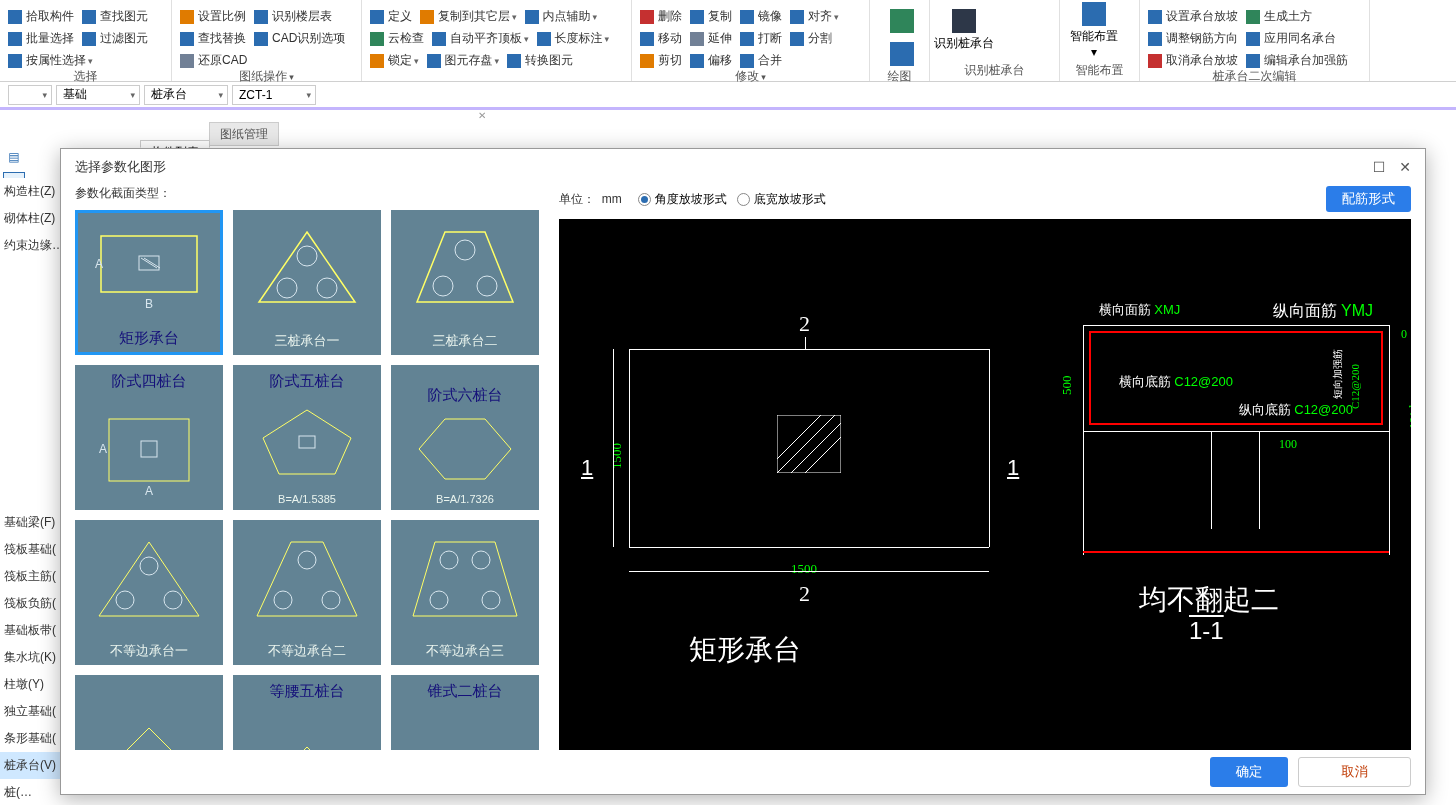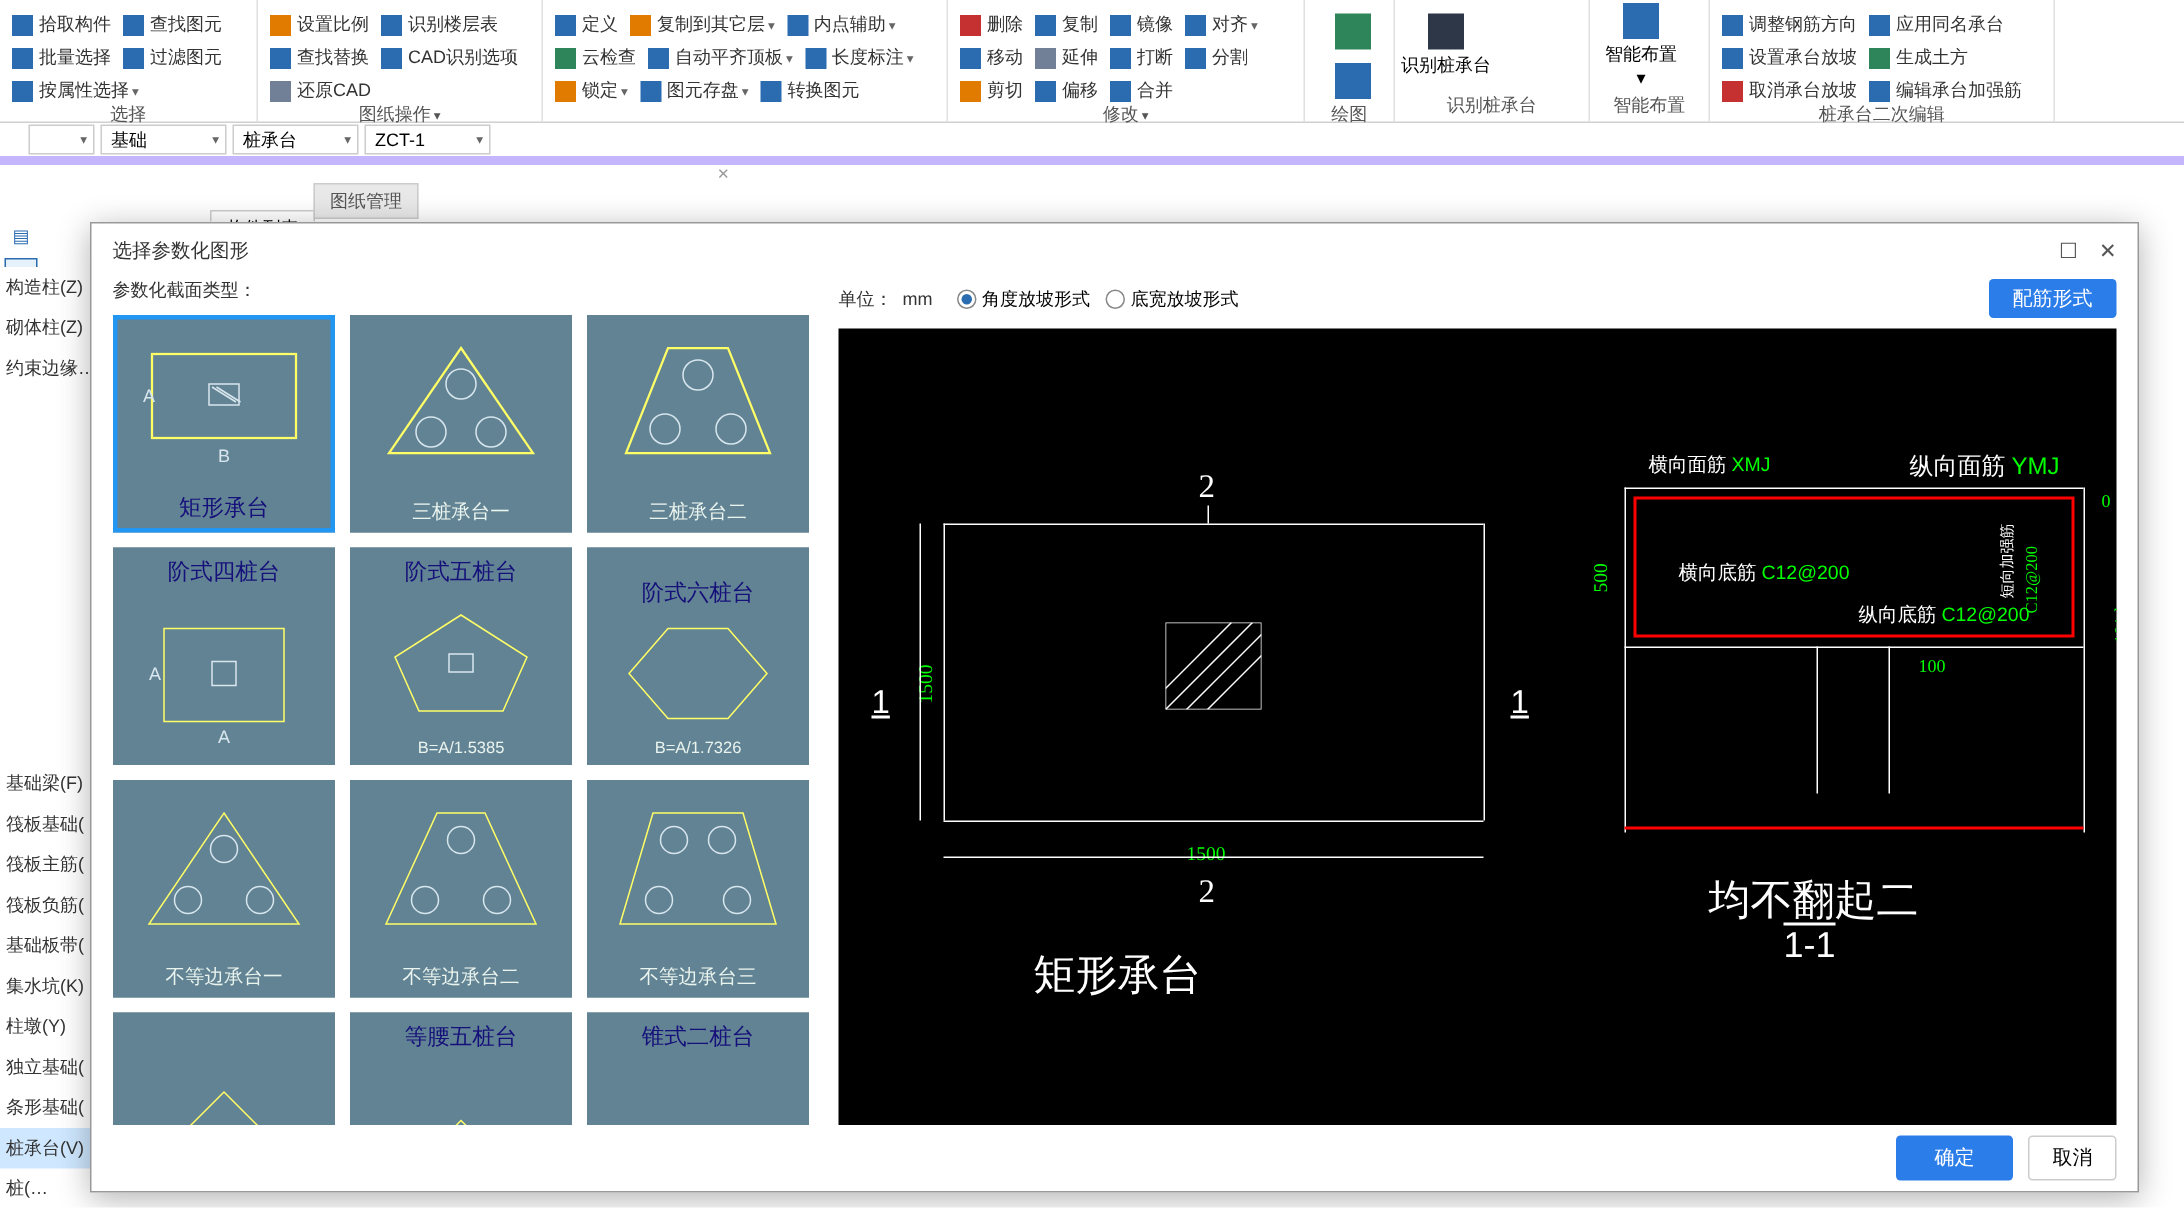--- a/index.html
+++ b/index.html
@@ -19,21 +19,21 @@
     .big-btn-stack .ico { width: 24px; height: 24px; margin-bottom: 2px; }
     
     .ico-blue { background: #2b6cb0; }
     .ico-orange { background: #e07b00; }
     .ico-green { background: #2f855a; }
     .ico-red { background: #c53030; }
     .ico-gray { background: #718096; }
     .ico-dark { background: #2d3748; }
     
     
-    .subnav { display: flex; align-items: center; height: 28px; border-bottom: 6px solid #c4b5fd; padding-left: 19px; text-align: center; }
+    .subnav { display: flex; align-items: center; height: 28px; border-bottom: 3px solid #c4b5fd; padding-left: 8px; text-align: center; }
     .combo { height: 20px; border: 1px solid #ccc; padding: 0 18px 0 6px; margin-right: 4px; position: relative; display: flex; align-items: center; min-width: 60px; background: #fff; }
     .combo::after { content: "▾"; position: absolute; right: 4px; font-size: 9px; color: #666; }
     
     
     .leftcol { position: absolute; left: 0; top: 144px; width: 28px; height: calc(100% - 144px); background: #fff; display: flex; flex-direction: column; align-items: center; }
     .leftcol-btn { width: 22px; height: 22px; margin: 2px 0; border: 1px solid transparent; display: flex; align-items: center; justify-content: center; color: #2b6cb0; cursor: pointer; }
     .leftcol-btn.active { border: 1px solid #2b6cb0; background: #e5f1fb; }
     
     
     .sidebar { position: absolute; left: 0; top: 178px; width: 60px; background: #fff; }
@@ -66,21 +66,21 @@
     .modal-right-header { display: flex; align-items: center; height: 28px; gap: 10px; }
     .radio-lbl { display: flex; align-items: center; gap: 4px; cursor: pointer; }
     .radio-dot { width: 13px; height: 13px; border: 1px solid #888; border-radius: 50%; display: flex; align-items: center; justify-content: center; }
     .radio-dot.on::after { content: ""; width: 7px; height: 7px; background: #2b6cb0; border-radius: 50%; }
     .unit-lbl { color: #333; margin-right: 6px; }
     .btn-primary { background: #2b7de9; color: #fff; border: none; padding: 4px 16px; border-radius: 3px; cursor: pointer; margin-left: auto; }
     .viewport { flex: 1; background: #000; margin-top: 6px; position: relative; overflow: hidden; }
     
     .modal-footer { height: 44px; display: flex; align-items: center; justify-content: flex-end; padding: 0 14px; gap: 10px; }
     .btn-ok { background: #2b7de9; color: #fff; border: none; padding: 6px 26px; border-radius: 3px; cursor: pointer; }
-    .btn-cancel { background: #fff; color: #000000; border: 1px solid #ccc; padding: 5px 15px; border-radius: 3px; cursor: pointer; }
+    .btn-cancel { background: #fff; color: #c2410c; border: 1px solid #ccc; padding: 5px 42px; border-radius: 3px; cursor: pointer; }
     
     
     .vp-text { position: absolute; color: #fff; font-family: "SimSun", serif; }
     .vp-line-h { position: absolute; height: 1px; background: #fff; }
     .vp-line-v { position: absolute; width: 1px; background: #fff; }
     .vp-green { color: #00ff00; }
     .vp-red-box { position: absolute; border: 2px solid #ff0000; }
     .rot90 { transform: rotate(-90deg); transform-origin: left top; }
   </style>
 </head>
@@ -290,35 +290,35 @@
       <span class="caret">▾</span>
     </div>
     <div class="ribbon-group-label">智能布置</div>
   </div>
 
   <div class="ribbon-group" style="width:230px">
     <div class="ribbon-items">
       <div class="ribbon-row">
         <div class="ribbon-btn">
             <span class="ico ico-blue"></span>
-            <span>调整钢筋方向</span>
-          </div>
-        <div class="ribbon-btn">
-            <span class="ico ico-blue"></span>
-            <span>应用同名承台</span>
-          </div>
-      </div>
-      <div class="ribbon-row">
-        <div class="ribbon-btn">
-            <span class="ico ico-blue"></span>
             <span>设置承台放坡</span>
           </div>
         <div class="ribbon-btn">
             <span class="ico ico-green"></span>
             <span>生成土方</span>
+          </div>
+      </div>
+      <div class="ribbon-row">
+        <div class="ribbon-btn">
+            <span class="ico ico-blue"></span>
+            <span>调整钢筋方向</span>
+          </div>
+        <div class="ribbon-btn">
+            <span class="ico ico-blue"></span>
+            <span>应用同名承台</span>
           </div>
       </div>
       <div class="ribbon-row">
         <div class="ribbon-btn">
             <span class="ico ico-red"></span>
             <span>取消承台放坡</span>
           </div>
         <div class="ribbon-btn">
             <span class="ico ico-blue"></span>
             <span>编辑承台加强筋</span>

